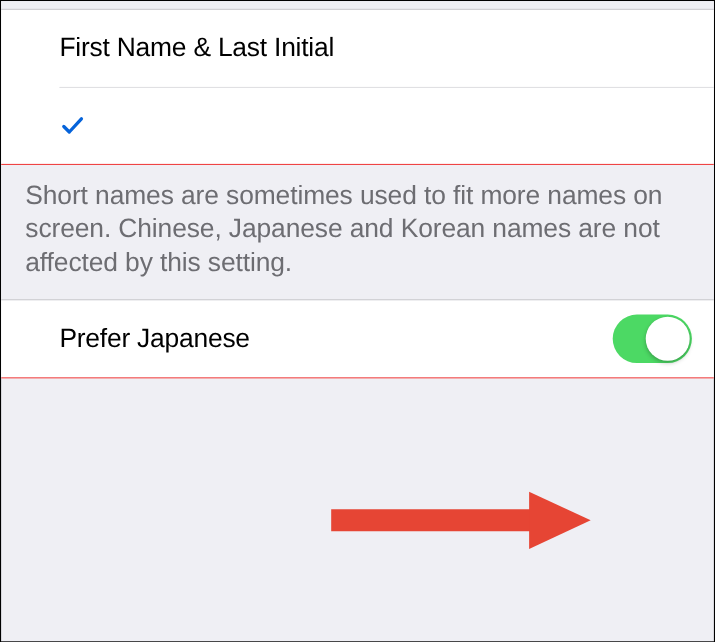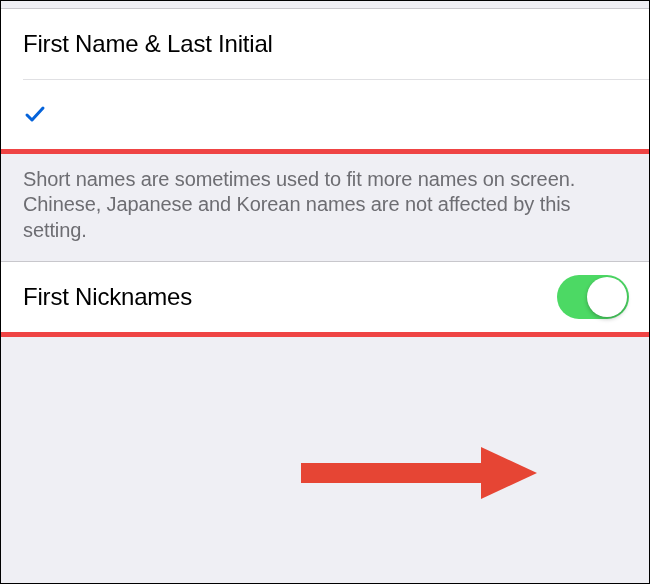--- a/index.html
+++ b/index.html
@@ -37,21 +37,22 @@
     .list-row + .list-row::before {
       content: "";
       position: absolute;
       top: 0;
       left: 22px;
       right: 0;
       height: 1px;
       background: #e0e0e3;
     }
     .group-end {
-      border-bottom: 5px solid #ef4444;
+      border-bottom: 1px solid #ef4444;
+      padding-left: 31px;
     }
     .group-start {
       border-top: 1px solid #c8c7cc;
     }
     .row-label {
       font-size: 24px;
       color: #000;
       letter-spacing: -0.2px;
     }
     .checkmark {
@@ -59,21 +60,21 @@
       height: 24px;
       stroke: #0563da;
       stroke-width: 3;
       fill: none;
       stroke-linecap: round;
       stroke-linejoin: round;
     }
     .footer {
       background: #efeff4;
       padding: 13px 22px 18px 22px;
-      font-size: 20px;
+      font-size: 24px;
       line-height: 1.27;
       color: #6d6d72;
       letter-spacing: -0.1px;
     }
     .toggle {
       width: 72px;
       height: 44px;
       border-radius: 22px;
       background: #4cd964;
       position: relative;
@@ -118,21 +119,21 @@
     </svg>
   </div>
 
 
 </div>
 
 <div class="footer">Short names are sometimes used to fit more names on screen. Chinese, Japanese and Korean names are not affected by this setting.</div>
 
 <div class="list-group group-start group-end">
   <div class="list-row">
-    <span class="row-label">First Nicknames</span>
+    <span class="row-label">Prefer Japanese</span>
     <div class="toggle">
       <div class="knob"></div>
     </div>
   </div>
 </div>
 
 
 <div class="arrow-annotation">
   <svg width="240" height="60" viewBox="0 0 240 60">
     <line x1="0" y1="30" x2="190" y2="30" stroke="#e64534" stroke-width="20"></line>

